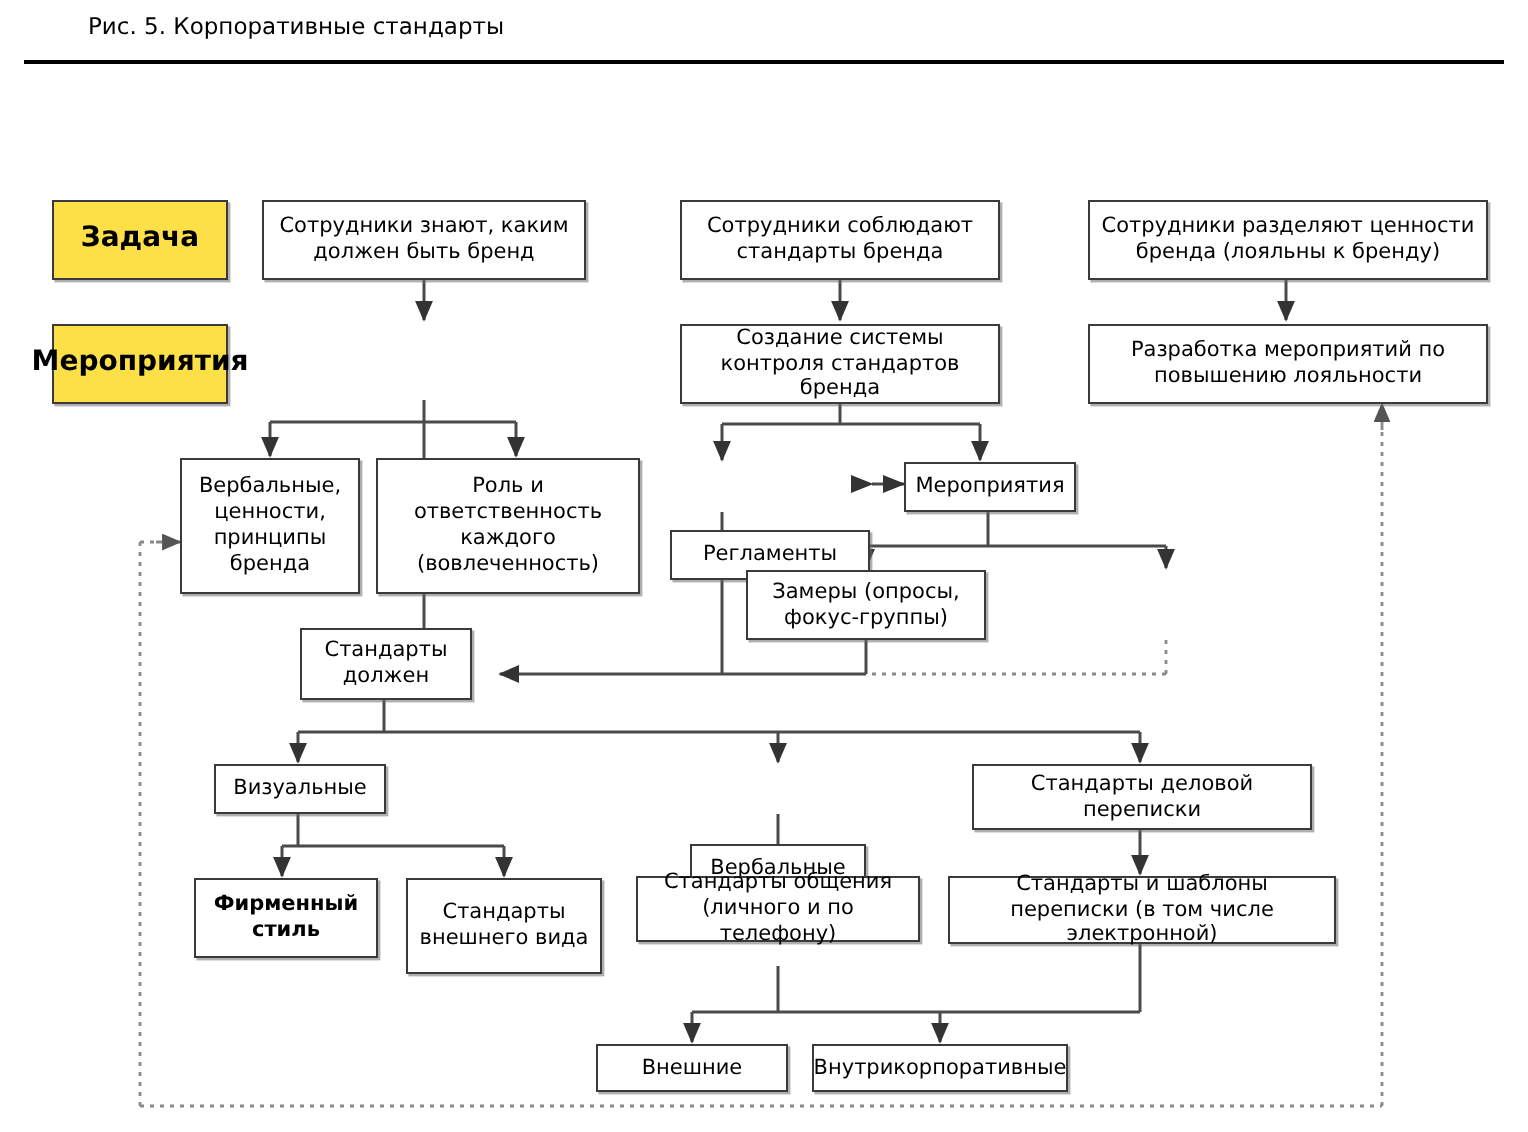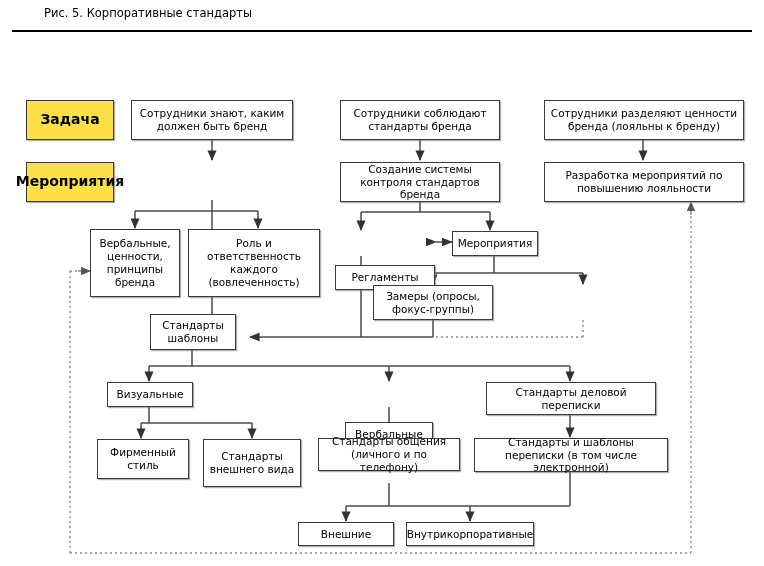--- a/index.html
+++ b/index.html
@@ -182,34 +182,34 @@
   </div>
   <div class="node" style="left:452px;top:231px;width:86px;height:25px;">
     <span>Мероприятия</span>
   </div>
 
   <div class="node" style="left:373px;top:285px;width:120px;height:35px;">
     <span>Замеры (опросы, фокус-группы)</span>
   </div>
 
   <div class="node" style="left:150px;top:314px;width:86px;height:36px;">
-    <span>Стандарты шаблоны</span>
+    <span>Стандарты должен</span>
   </div>
 
   <div class="node" style="left:107px;top:382px;width:86px;height:25px;text-align:center;">
     <span>Визуальные</span>
   </div>
   <div class="node" style="left:345px;top:382px;width:88px;height:25px;margin-top:40px;">
     <span>Вербальные</span>
   </div>
   <div class="node" style="left:486px;top:382px;width:170px;height:33px;">
     <span>Стандарты деловой переписки</span>
   </div>
 
-  <div class="node" style="left:97px;top:439px;width:92px;height:40px;">
+  <div class="node" style="left:97px;top:439px;width:92px;height:40px;font-weight:bold;">
     <span>Фирменный стиль</span>
   </div>
   <div class="node" style="left:203px;top:439px;width:98px;height:48px;">
     <span>Стандарты внешнего вида</span>
   </div>
   <div class="node" style="left:318px;top:438px;width:142px;height:33px;">
     <span>Стандарты общения (личного и по телефону)</span>
   </div>
   <div class="node" style="left:298px;top:522px;width:96px;height:24px;">
     <span>Внешние</span>

